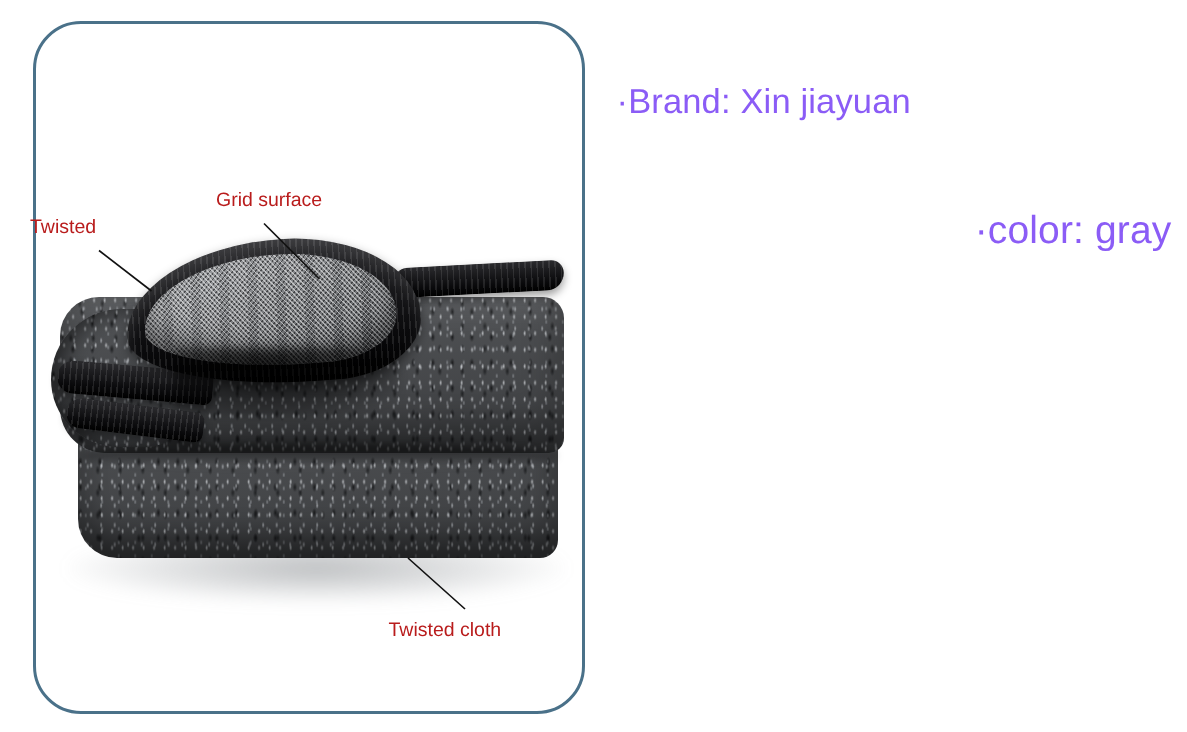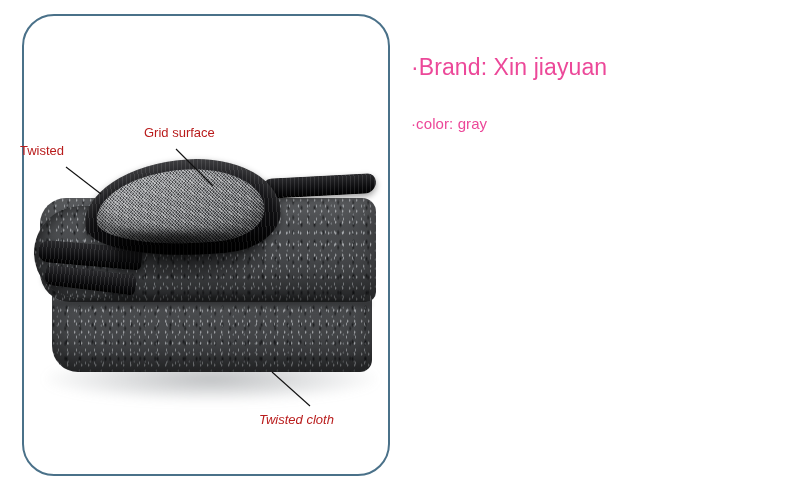--- a/index.html
+++ b/index.html
@@ -228,48 +228,48 @@
   
   .callout {
     position: absolute;
     color: #b91c1c;
     font-size: 13px;
     line-height: 1;
     white-space: nowrap;
   }
   .callout.hemming      { left: 20px;  top: 144px; }
   .callout.grid-surface { left: 144px; top: 126px; }
-  .callout.twisted      { left: 259px; top: 413px; font-style: italic; }
+  .callout.twisted      { left: 259px; top: 413px; }
 
   .leader-svg {
     position: absolute;
     left: 0; top: 0;
     width: 791px; height: 488px;
     overflow: visible;
     pointer-events: none;
   }
 
   
   .spec-list {
     position: absolute;
     left: 411px;
     top: 56px;
     width: 370px;
     color: #333d48;
   }
   .spec-line {
     white-space: nowrap;
     line-height: 1;
-    color: #ec4899;
+    color: #8b5cf6;
   }
   .spec-line.s0 { font-size: 23px; margin-top: 0px;  letter-spacing: 0.1px; }
   .spec-line.s1 { font-size: 19px; margin-top: 44px; letter-spacing: 0.1px; }
   .spec-line.s2 { font-size: 22px; margin-top: 43px; letter-spacing: 0.1px; }
   .spec-line.s3 { font-size: 17px; margin-top: 46px; letter-spacing: 0.1px; }
-  .spec-line.s4 { font-size: 15px; margin-top: 37px; letter-spacing: 0.1px; }
+  .spec-line.s4 { font-size: 26px; margin-top: 61px; letter-spacing: 0.1px; text-align: right; }
 </style>
 </head>
 <body>
 
 <div class="photo-frame">
   <div class="photo-clip">
 
     <div class="towel-stage">
 
       <div class="floor-shadow"></div>

